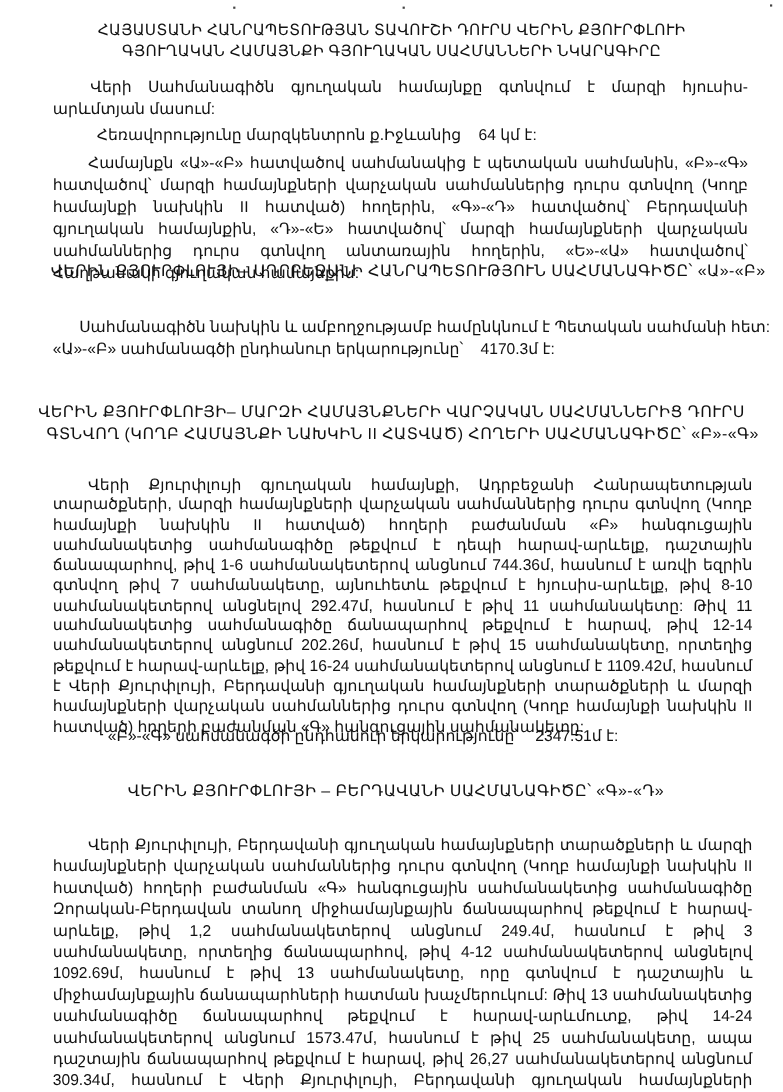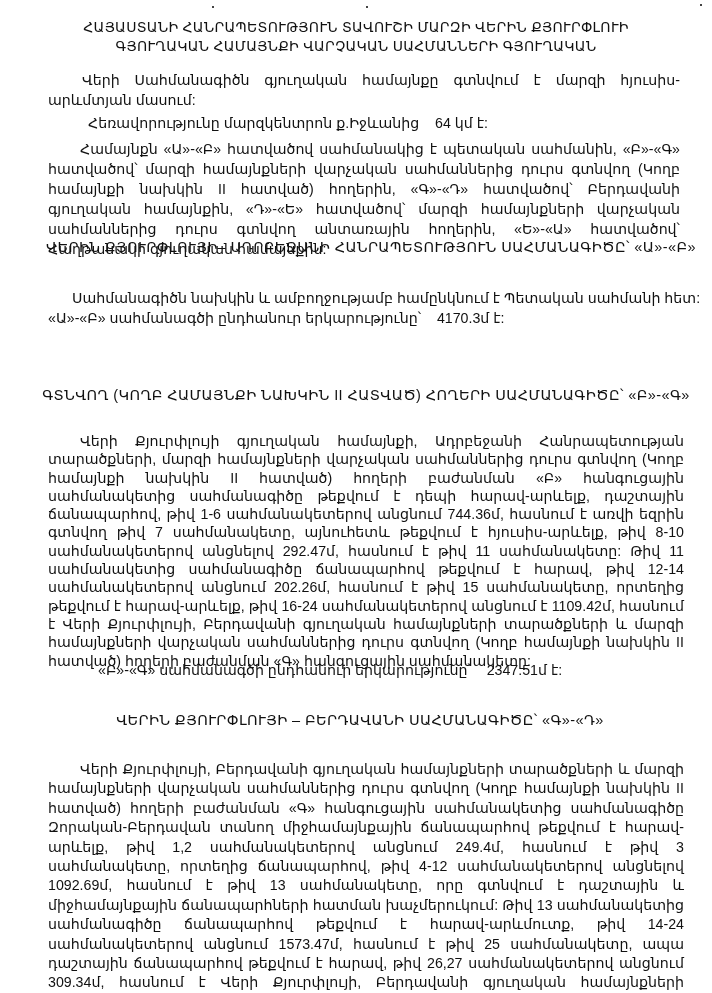--- a/index.html
+++ b/index.html
@@ -17,39 +17,40 @@
 </style>
 </head>
 <body>
 
 <div class="page">
 
   <span class="speck" style="left:212px;top:6px;"></span>
   <span class="speck" style="left:366px;top:6px;"></span>
   <span class="speck" style="left:700px;top:4px;"></span>
 
-  <div class="title" style="top:18px;">ՀԱՅԱՍՏԱՆԻ ՀԱՆՐԱՊԵՏՈՒԹՅՈՒՆ ՏԱՎՈՒՇԻ ՄԱՐԶԻ ՎԵՐԻՆ ՔՅՈՒՐՓԼՈՒԻ</div>
-  <div class="title" style="top:37px;">ԳՅՈՒՂԱԿԱՆ ՀԱՄԱՅՆՔԻ ՎԱՐՉԱԿԱՆ ՍԱՀՄԱՆՆԵՐԻ ԳՅՈՒՂԱԿԱՆ</div>
+  <div class="title" style="top:18px;">ՀԱՅԱՍՏԱՆԻ ՀԱՆՐԱՊԵՏՈՒԹՅԱՆ ՏԱՎՈՒՇԻ ԴՈՒՐՍ ՎԵՐԻՆ ՔՅՈՒՐՓԼՈՒԻ</div>
+  <div class="title" style="top:37px;">ԳՅՈՒՂԱԿԱՆ ՀԱՄԱՅՆՔԻ ԳՅՈՒՂԱԿԱՆ ՍԱՀՄԱՆՆԵՐԻ ՆԿԱՐԱԳԻՐԸ</div>
 
   <div class="p" style="left:48px;top:70px;width:632px;text-indent:34px;">Վերի Սահմանագիծն գյուղական համայնքը գտնվում է մարզի հյուսիս-արևմտյան մասում:</div>
 
   <div class="line" style="left:88px;top:113px;">
     <span>Հեռավորությունը մարզկենտրոն ք.Իջևանից</span>&nbsp;&nbsp;&nbsp;
     <span>64 կմ է:</span>
   </div>
 
   <div class="p" style="left:48px;top:139px;width:632px;text-indent:32px;">Համայնքն «Ա»-«Բ» հատվածով սահմանակից է պետական սահմանին, «Բ»-«Գ» հատվածով՝ մարզի համայնքների վարչական սահմաններից դուրս գտնվող (Կողբ համայնքի նախկին II հատված) հողերին, «Գ»-«Դ» հատվածով՝ Բերդավանի գյուղական համայնքին, «Դ»-«Ե» հատվածով՝ մարզի համայնքների վարչական սահմաններից դուրս գտնվող անտառային հողերին, «Ե»-«Ա» հատվածով՝ Հաղթանակի գյուղական համայնքին:</div>
 
   <div class="heading" style="left:30px;top:236px;width:682px;">ՎԵՐԻՆ ՔՅՈՒՐՓԼՈՒՅԻ– ԱԴՐԲԵՋԱՆԻ ՀԱՆՐԱՊԵՏՈՒԹՅՈՒՆ  ՍԱՀՄԱՆԱԳԻԾԸ՝   «Ա»-«Բ»</div>
   <div class="line" style="left:72px;top:288px;">Սահմանագիծն նախկին և ամբողջությամբ համընկնում է Պետական սահմանի հետ:</div>
   <div class="line" style="left:48px;top:308px;">
     <span>«Ա»-«Բ» սահմանագծի ընդհանուր երկարությունը՝</span>&nbsp;&nbsp;&nbsp;
     <span>4170.3մ է:</span>
   </div>
 
+  <div class="heading" style="left:0;top:364px;width:712px;">ՎԵՐԻՆ ՔՅՈՒՐՓԼՈՒՅԻ– ՄԱՐԶԻ ՀԱՄԱՅՆՔՆԵՐԻ  ՎԱՐՉԱԿԱՆ  ՍԱՀՄԱՆՆԵՐԻՑ  ԴՈՒՐՍ</div>
   <div class="heading" style="left:20px;top:384px;width:692px;">ԳՏՆՎՈՂ   (ԿՈՂԲ ՀԱՄԱՅՆՔԻ ՆԱԽԿԻՆ II ՀԱՏՎԱԾ)  ՀՈՂԵՐԻ  ՍԱՀՄԱՆԱԳԻԾԸ՝   «Բ»-«Գ»</div>
   <div class="p" style="left:48px;top:432px;width:636px;text-indent:32px;line-height:18.3px;">Վերի Քյուրփլույի գյուղական համայնքի, Ադրբեջանի Հանրապետության տարածքների, մարզի համայնքների վարչական սահմաններից դուրս գտնվող (Կողբ համայնքի նախկին II հատված) հողերի բաժանման «Բ» հանգուցային սահմանակետից սահմանագիծը թեքվում է դեպի հարավ-արևելք, դաշտային ճանապարհով, թիվ 1-6 սահմանակետերով անցնում 744.36մ, հասնում է առվի եզրին գտնվող թիվ 7 սահմանակետը, այնուհետև թեքվում է հյուսիս-արևելք, թիվ 8-10 սահմանակետերով անցնելով 292.47մ, հասնում է թիվ 11 սահմանակետը: Թիվ 11 սահմանակետից սահմանագիծը ճանապարհով թեքվում է հարավ, թիվ 12-14 սահմանակետերով անցնում 202.26մ, հասնում է թիվ 15 սահմանակետը, որտեղից թեքվում է հարավ-արևելք, թիվ 16-24 սահմանակետերով անցնում է 1109.42մ, հասնում է Վերի Քյուրփլույի, Բերդավանի գյուղական համայնքների տարածքների և մարզի համայնքների վարչական սահմաններից դուրս գտնվող (Կողբ համայնքի նախկին II հատված) հողերի բաժանման «Գ» հանգուցային սահմանակետը:</div>
   <div class="line" style="left:98px;top:660px;text-align:right;">
     <span>«Բ»-«Գ» սահմանագծի ընդհանուր երկարությունը՝</span>&nbsp;&nbsp;&nbsp;
     <span>2347.51մ է:</span>
   </div>
 
   <div class="heading" style="left:80px;top:709px;width:560px;">ՎԵՐԻՆ ՔՅՈՒՐՓԼՈՒՅԻ – ԲԵՐԴԱՎԱՆԻ  ՍԱՀՄԱՆԱԳԻԾԸ՝   «Գ»-«Դ»</div>
   <div class="p" style="left:48px;top:760px;width:636px;text-indent:32px;line-height:19.4px;">Վերի Քյուրփլույի, Բերդավանի գյուղական համայնքների տարածքների և մարզի համայնքների վարչական սահմաններից դուրս գտնվող (Կողբ համայնքի նախկին II հատված) հողերի բաժանման «Գ» հանգուցային սահմանակետից սահմանագիծը Զորական-Բերդավան տանող միջհամայնքային ճանապարհով թեքվում է հարավ-արևելք, թիվ 1,2 սահմանակետերով անցնում 249.4մ, հասնում է թիվ 3 սահմանակետը, որտեղից ճանապարհով, թիվ 4-12 սահմանակետերով անցնելով 1092.69մ, հասնում է թիվ 13 սահմանակետը, որը գտնվում է դաշտային և միջհամայնքային ճանապարհների հատման խաչմերուկում: Թիվ 13 սահմանակետից սահմանագիծը ճանապարհով թեքվում է հարավ-արևմուտք, թիվ 14-24 սահմանակետերով անցնում 1573.47մ, հասնում է թիվ 25 սահմանակետը, ապա դաշտային ճանապարհով թեքվում է հարավ, թիվ 26,27 սահմանակետերով անցնում 309.34մ, հասնում է Վերի Քյուրփլույի, Բերդավանի գյուղական համայնքների տարածքների և մարզի համայնքների վարչական սահմաններից դուրս</div>
 

